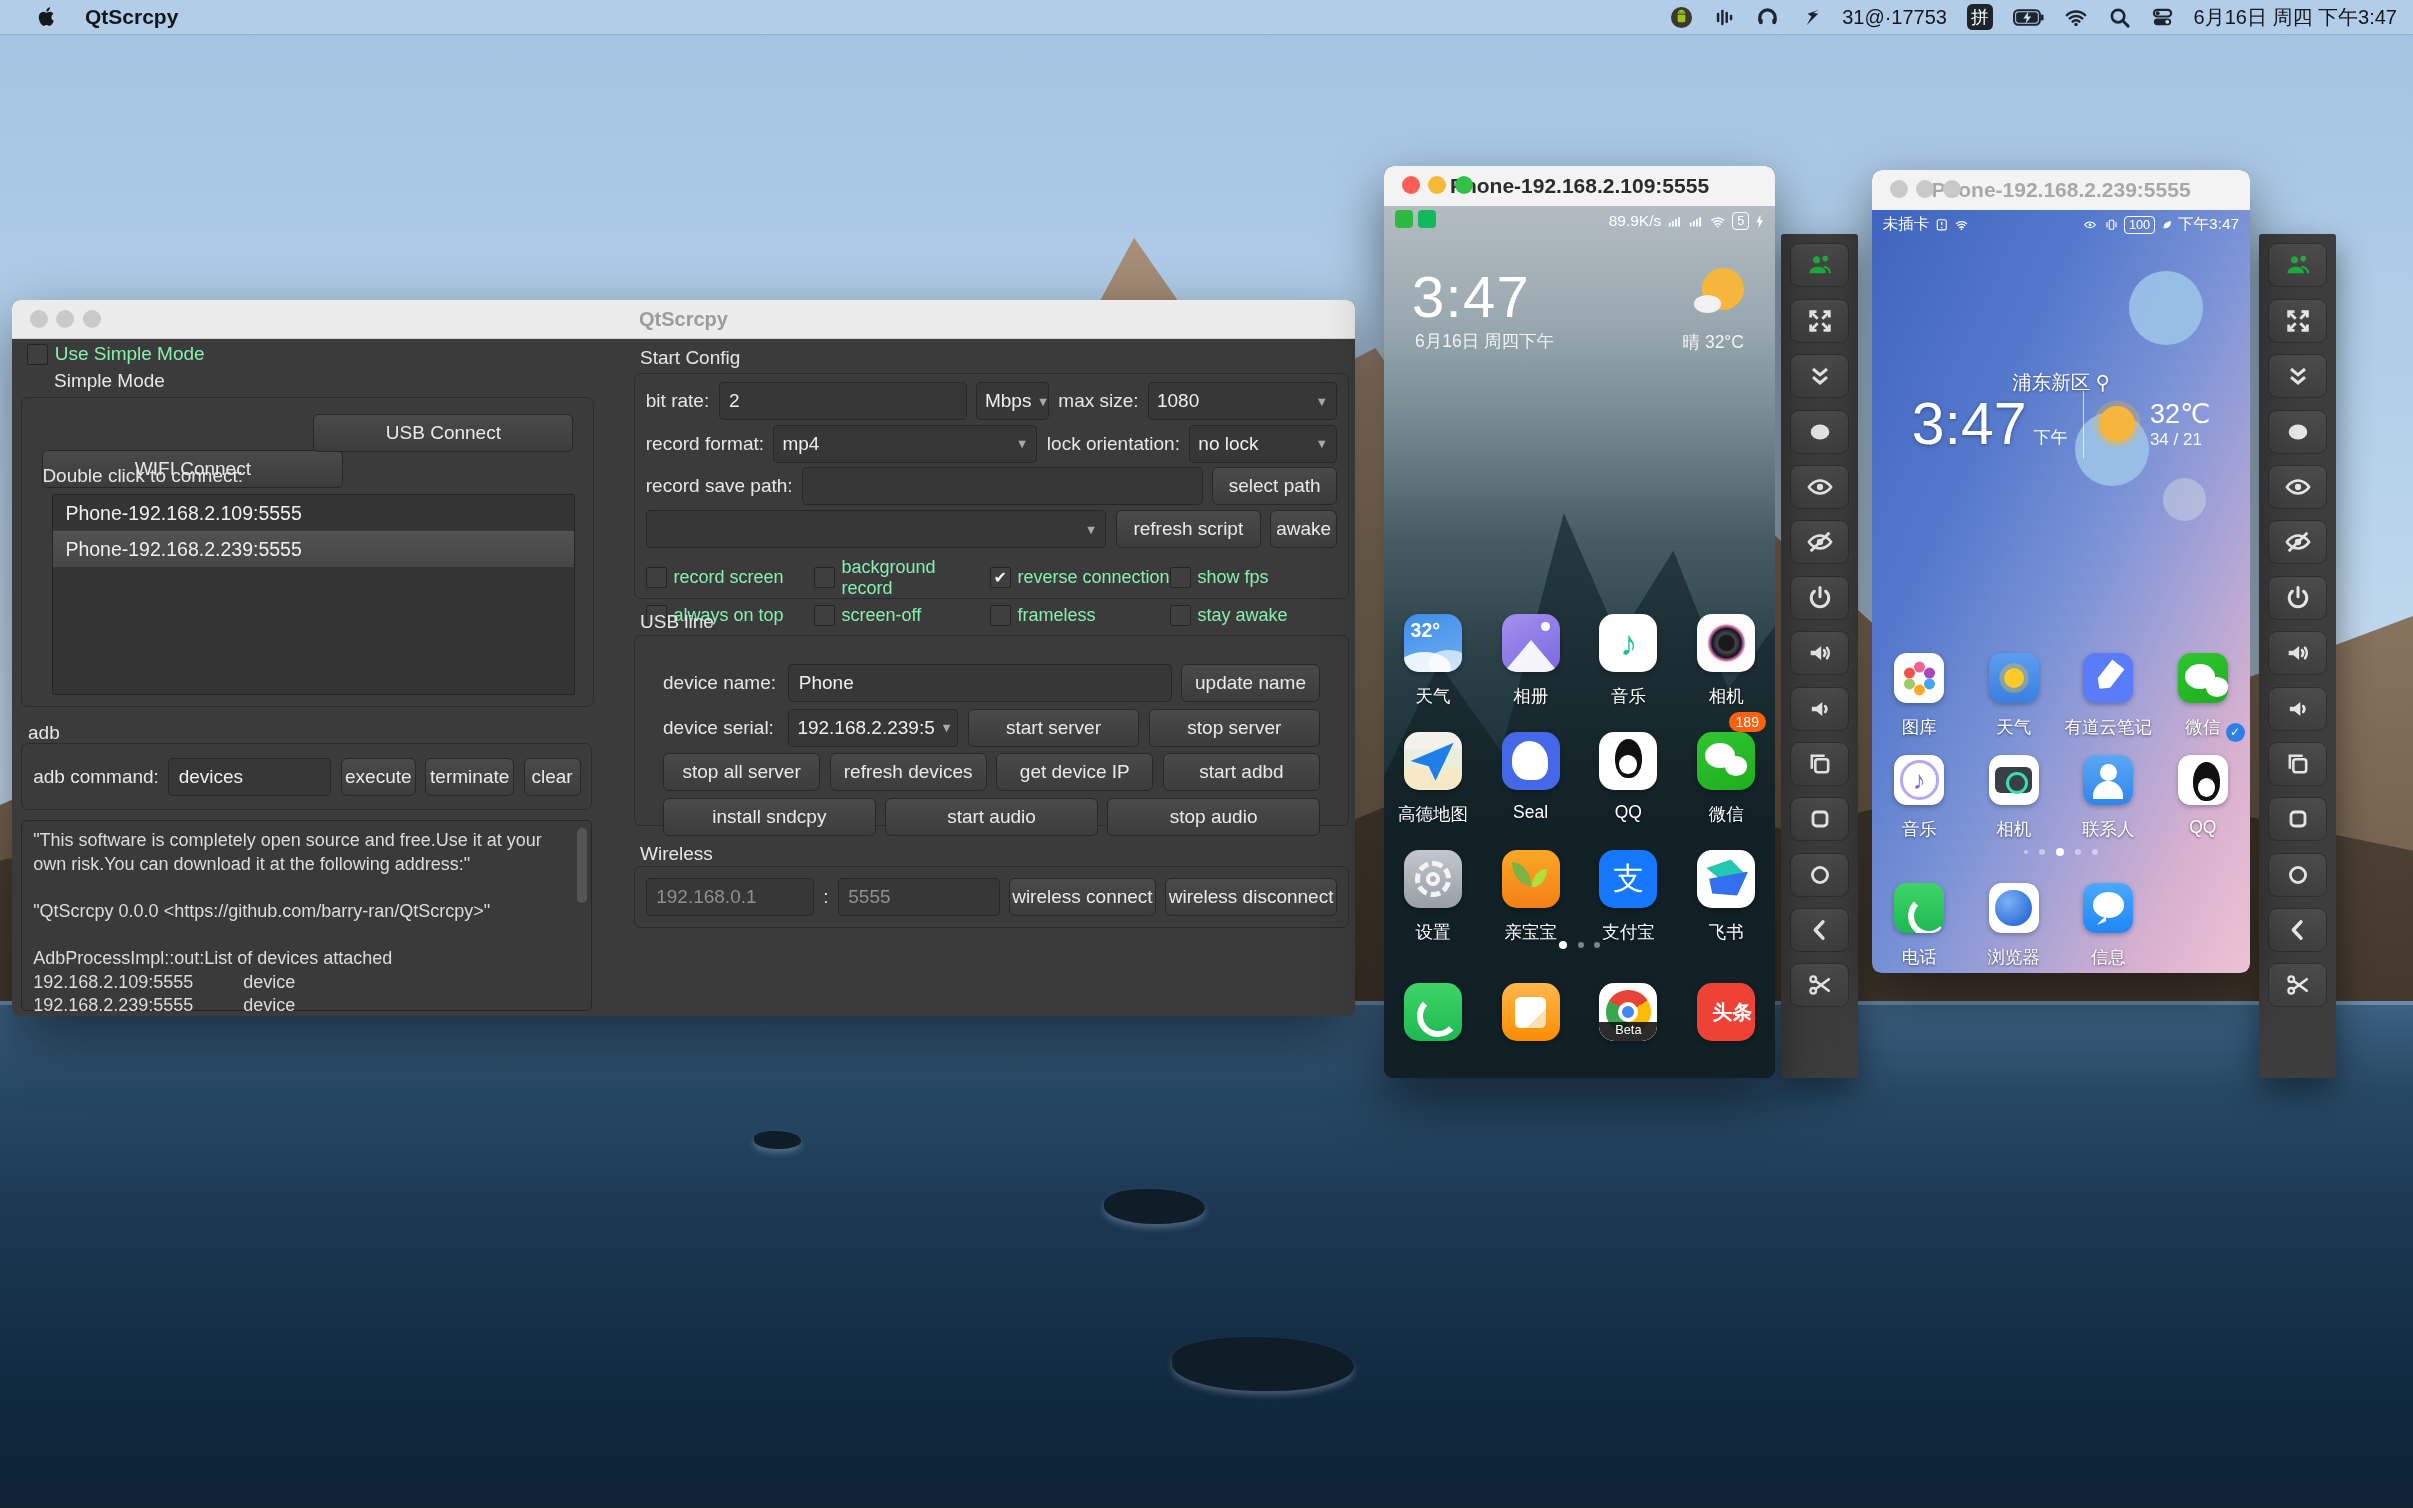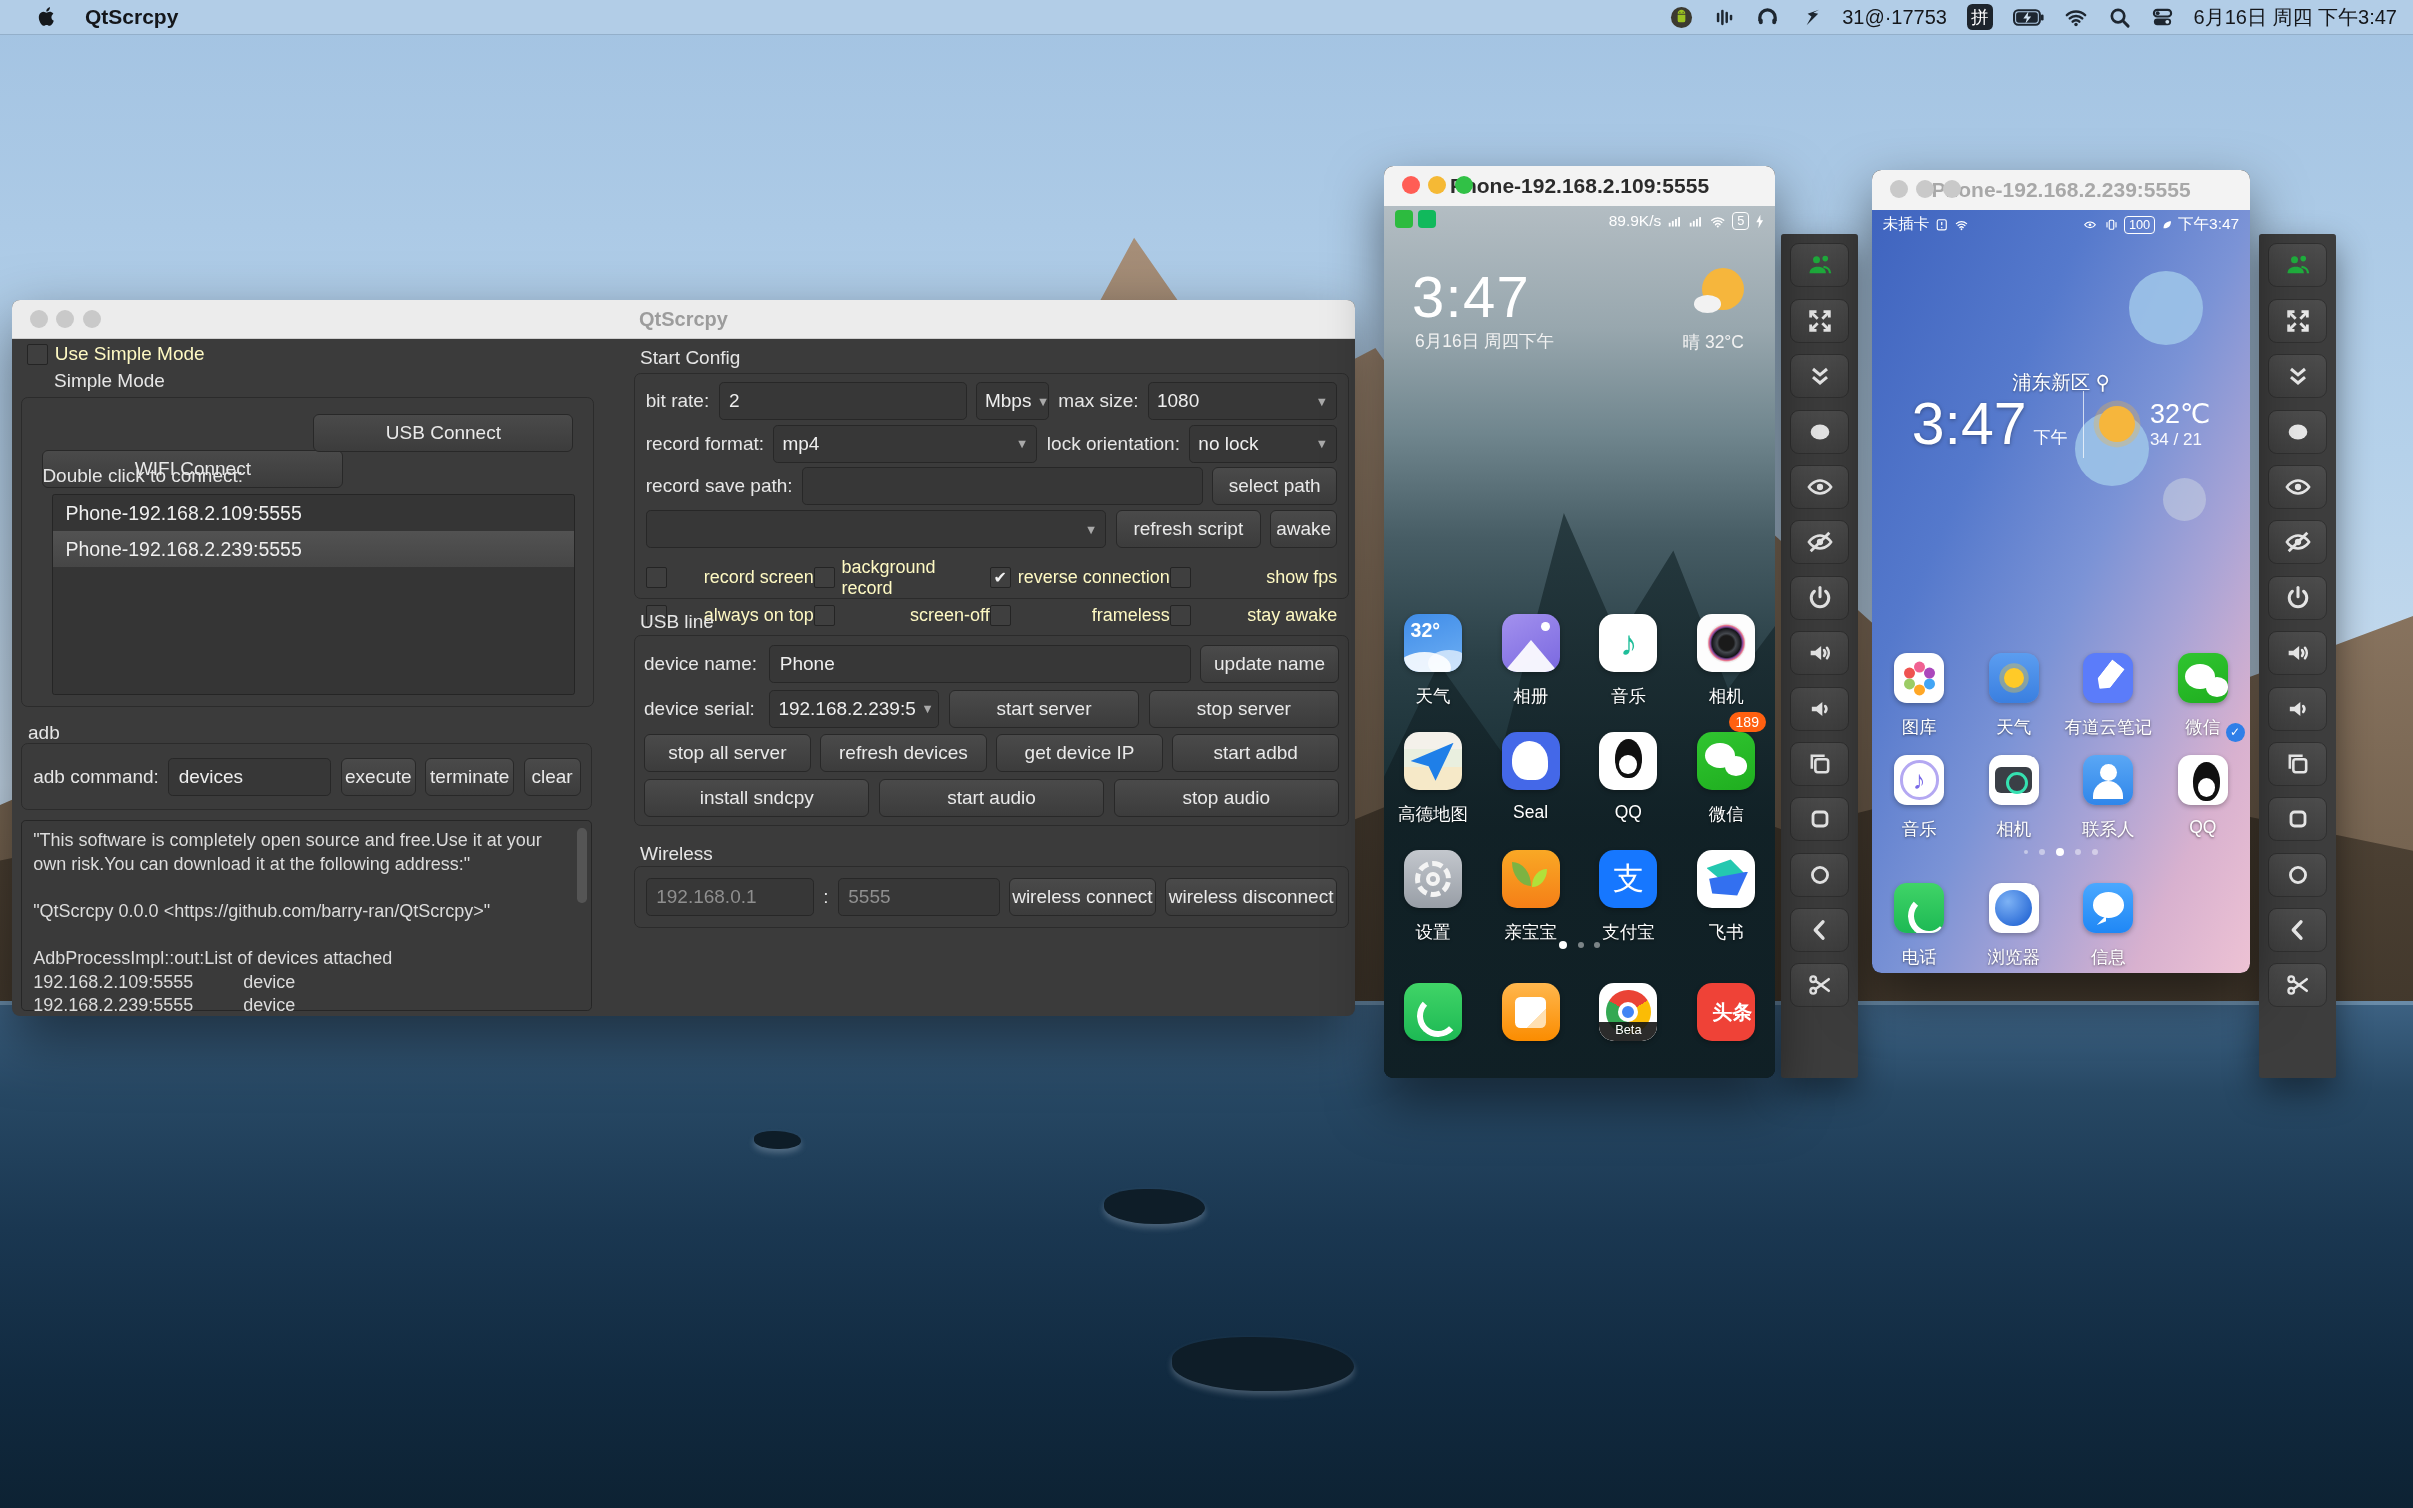--- a/index.html
+++ b/index.html
@@ -47,21 +47,21 @@
     font-size:19px;display:flex;align-items:center;justify-content:center;height:38px;box-sizing:border-box;}
   .inp{background:#373737;border:1.3px solid #272727;border-radius:4.7px;color:#eee;font-size:19px;display:flex;
     align-items:center;padding:0 9.4px;height:38px;box-sizing:border-box;}
   .inp.ph{color:#8f8f8f;}
   .combo{background:#373737;border:1.3px solid #272727;border-radius:4.7px;color:#eee;font-size:19px;display:flex;
     align-items:center;justify-content:space-between;padding:0 8px;height:38px;box-sizing:border-box;}
   .combo .ar{color:#a9a9a9;font-size:12.8px;margin-left:5.4px;}
   .cbox{width:19px;height:19px;border:1.3px solid #242424;background:#3f3f3f;border-radius:2px;display:inline-flex;
     align-items:center;justify-content:center;color:#fff;font-size:16px;flex:0 0 auto;}
   .cbox.checked::after{content:"\2714";color:#f2f2f2;}
-  .citem{display:flex;align-items:center;gap:6.7px;color:#fef9c3;font-size:18px;justify-content:space-between;}
+  .citem{display:flex;align-items:center;gap:6.7px;color:#86efac;font-size:18px;}
 
   
   .list{position:absolute;background:#353535;border:1.3px solid #252525;border-radius:2.7px;overflow:hidden;}
   .litem{height:36px;display:flex;align-items:center;padding:0 12px;color:#efefef;font-size:19.5px;}
   .litem.sel{background:linear-gradient(180deg,#525252,#464646);}
   .logbox{position:absolute;background:#3a3a3a;border:1.3px solid #262626;border-radius:4.7px;color:#dcdcdc;
     font-size:18px;line-height:23.6px;padding:8px 30px 8px 10.8px;box-sizing:border-box;}
   .logbox div{min-height:23.6px;white-space:pre-wrap;}
   .sbar{position:absolute;right:4.7px;top:6.7px;width:9.4px;height:75px;background:#555;border-radius:4.7px;}
 
@@ -397,21 +397,21 @@
             <span>frameless</span>
           </div>
         <div class="citem">
             <span class="cbox"></span>
             <span>stay awake</span>
           </div>
       </div>
     </div>
 
     <div class="lbl" style="left:628px;top:311px;">USB line</div>
-    <div class="grp" style="left:622px;top:335px;width:715px;height:191px;padding:9px;box-sizing:border-box;display:flex;flex-direction:column;gap:6.7px;">
+    <div class="grp" style="left:622px;top:335px;width:715px;height:191px;padding:28px;box-sizing:border-box;display:flex;flex-direction:column;gap:6.7px;">
       <div class="row">
         <span class="lbl" style="position:static;width:116px;">device name:</span>
         <div class="inp" style="flex:1;">Phone</div>
         <div class="btn" style="width:139px;">update name</div>
       </div>
       <div class="row">
         <span class="lbl" style="position:static;width:116px;">device serial:</span>
         <div class="combo" style="width:170px;">
             <span>192.168.2.239:5</span>
             <span class="ar">▼</span>

